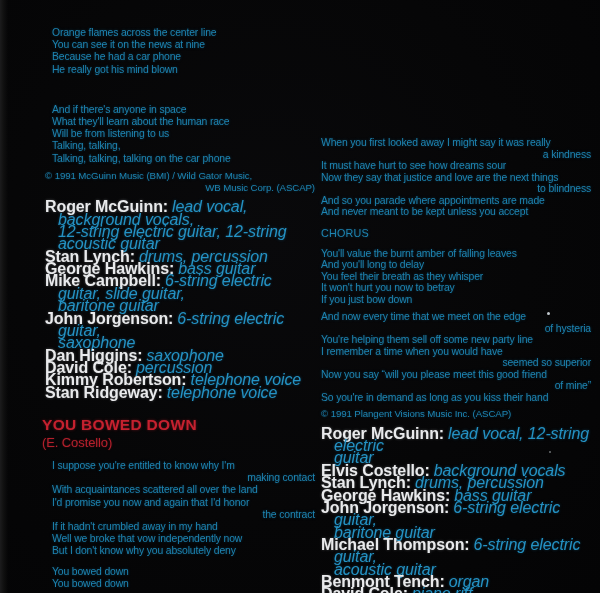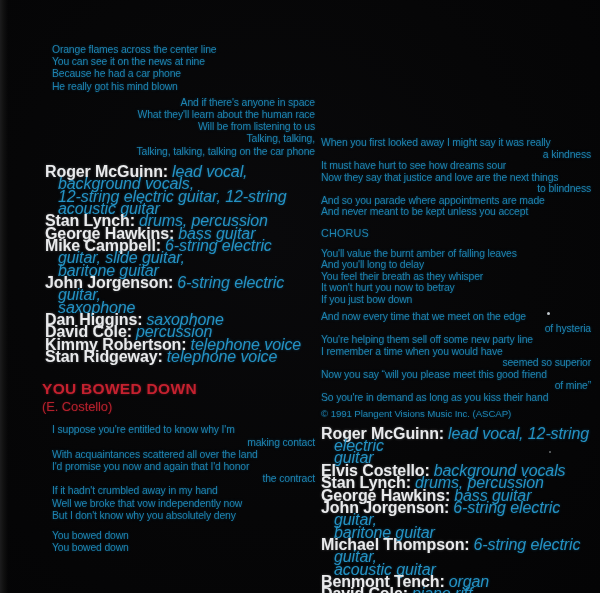--- a/index.html
+++ b/index.html
@@ -7,21 +7,21 @@
     position:relative;width:600px;height:593px;overflow:hidden;
     background:radial-gradient(ellipse at 45% 40%, #09090b 0%, #060607 55%, #040405 100%);
     font-family:"Liberation Sans", sans-serif;
     -webkit-font-smoothing:antialiased;
   }
   .edge{
     position:absolute;left:0;top:0;width:8px;height:100%;
     background:linear-gradient(to right,#1c1c1d 0%, #111 40%, rgba(6,6,7,0) 100%);
   }
   .col{position:absolute;}
-  .col-left{left:45px;top:44px;width:270px;}
+  .col-left{left:45px;top:27px;width:270px;}
   .col-right{left:321px;top:137px;width:270px;}
 
   .line{margin:0;white-space:nowrap;}
   .lyric .line{
     font-size:10.4px;line-height:12.2px;letter-spacing:-0.15px;
     color:#1d84b2;text-shadow:0 0 3px rgba(26,128,176,.38);
   }
   .tight .line{line-height:11.5px;}
   .line.indent{padding-left:13px;text-align:right;}
   .lyric{margin-left:7px;}
@@ -53,21 +53,21 @@
   }
   .songwriter{
     margin:1px 0 4px -3px;font-size:13px;letter-spacing:-0.1px;
     color:#b4202c;text-shadow:0 0 2px rgba(180,32,44,.4);
   }
   .chorus-label{
     margin:9px 0 0 0;font-size:10.8px;letter-spacing:.2px;
     color:#1d84b2;text-shadow:0 0 3px rgba(26,128,176,.38);
   }
 
-  .mt12{margin-top:4px;text-align:right;} .mt5{margin-top:5px;} .mt8{margin-top:8px;}
+  .mt12{margin-top:28px;} .mt5{margin-top:5px;} .mt8{margin-top:8px;}
   .mt9{margin-top:9px;} .mt6{margin-top:6px;} .mt10{margin-top:10px;}
 
   .speck{position:absolute;border-radius:50%;background:rgba(225,233,238,.85);}
   .speck1{left:547px;top:312px;width:3px;height:3px;}
   .speck2{left:549px;top:451px;width:2px;height:2px;opacity:.55;}
 </style>
 </head>
 <body>
 
 <div class="page">
@@ -85,20 +85,25 @@
 
     <div class="lyric mt12">
 
     <p class="line">And if there's anyone in space</p>
         <p class="line">What they'll learn about the human race</p>
         <p class="line">Will be from listening to us</p>
         <p class="line">Talking, talking,</p>
         <p class="line">Talking, talking, talking on the car phone</p>
       </div>
 
+    <div class="copyright mt5">
+
+    <p class="line">© 1991 McGuinn Music (BMI) / Wild Gator Music,</p>
+        <p class="line indent">WB Music Corp. (ASCAP)</p>
+      </div>
 
     <div class="credits">
 
         <p class="credit"><span class="cname">Roger McGuinn:</span><span class="crole">lead vocal, background vocals,
 12-string electric guitar, 12-string acoustic guitar</span></p>
 
         <p class="credit"><span class="cname">Stan Lynch:</span><span class="crole">drums, percussion</span></p>
 
         <p class="credit"><span class="cname">George Hawkins:</span><span class="crole">bass guitar</span></p>
 

